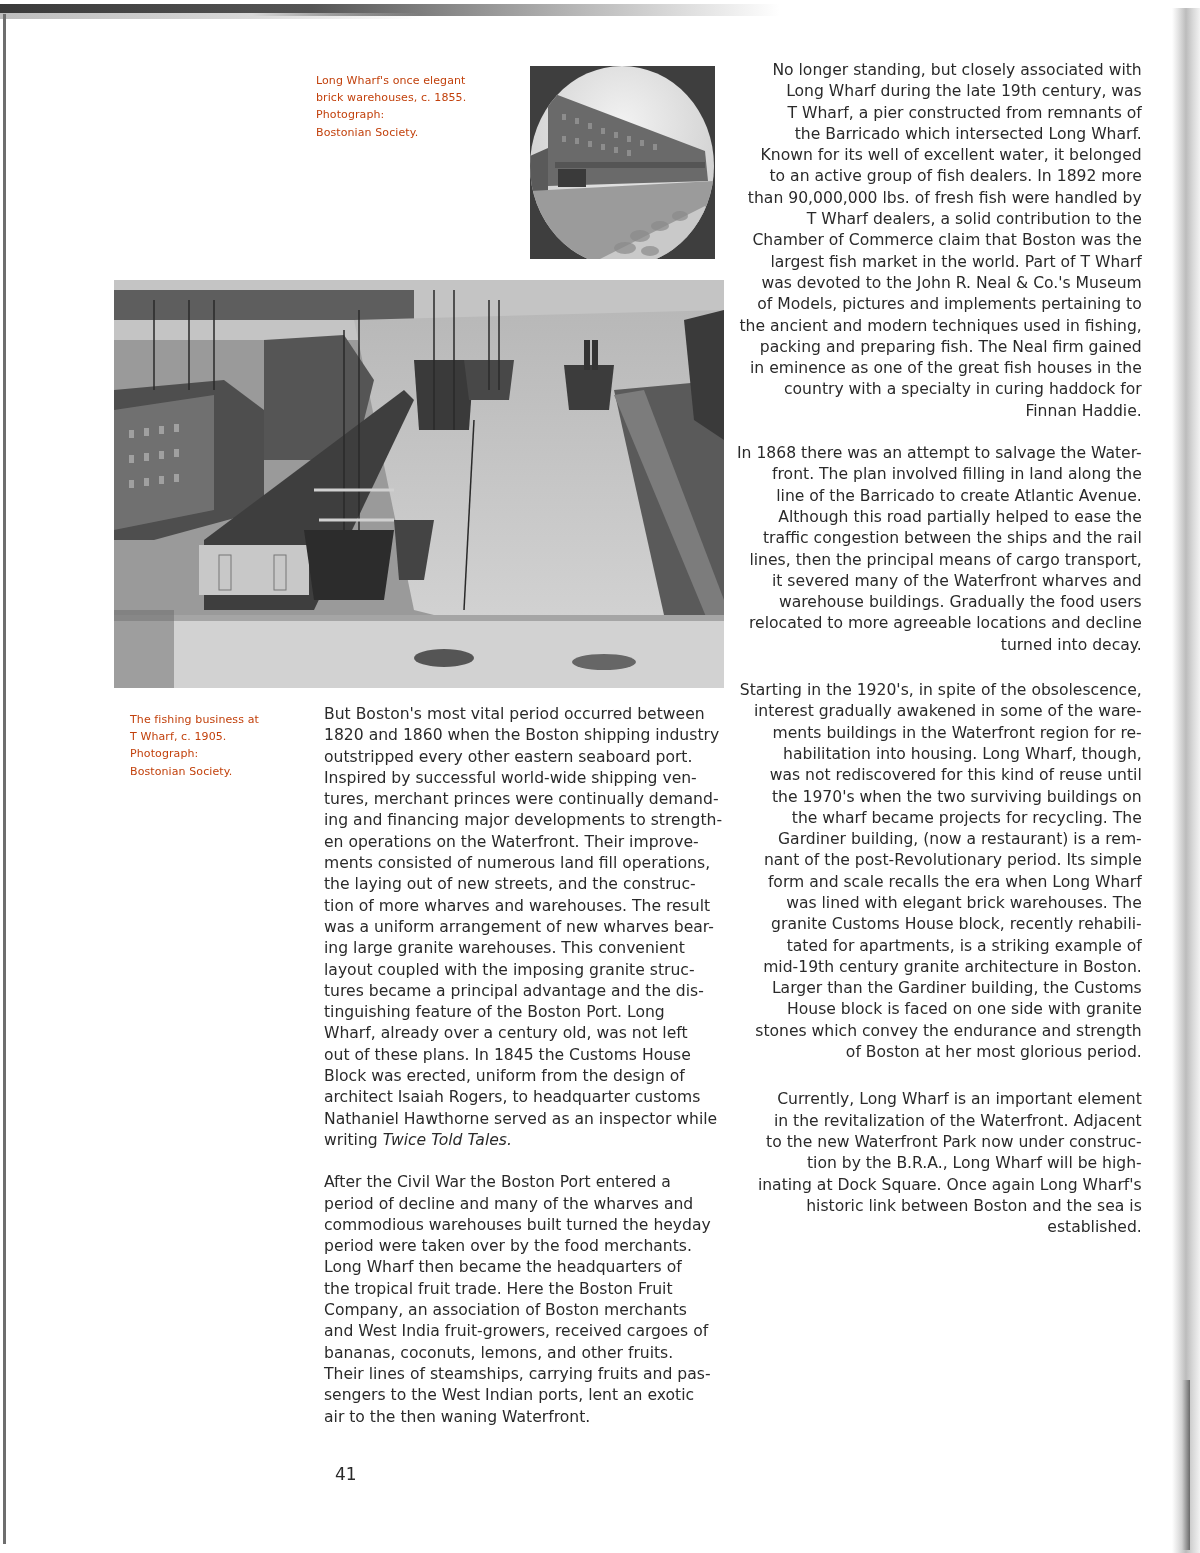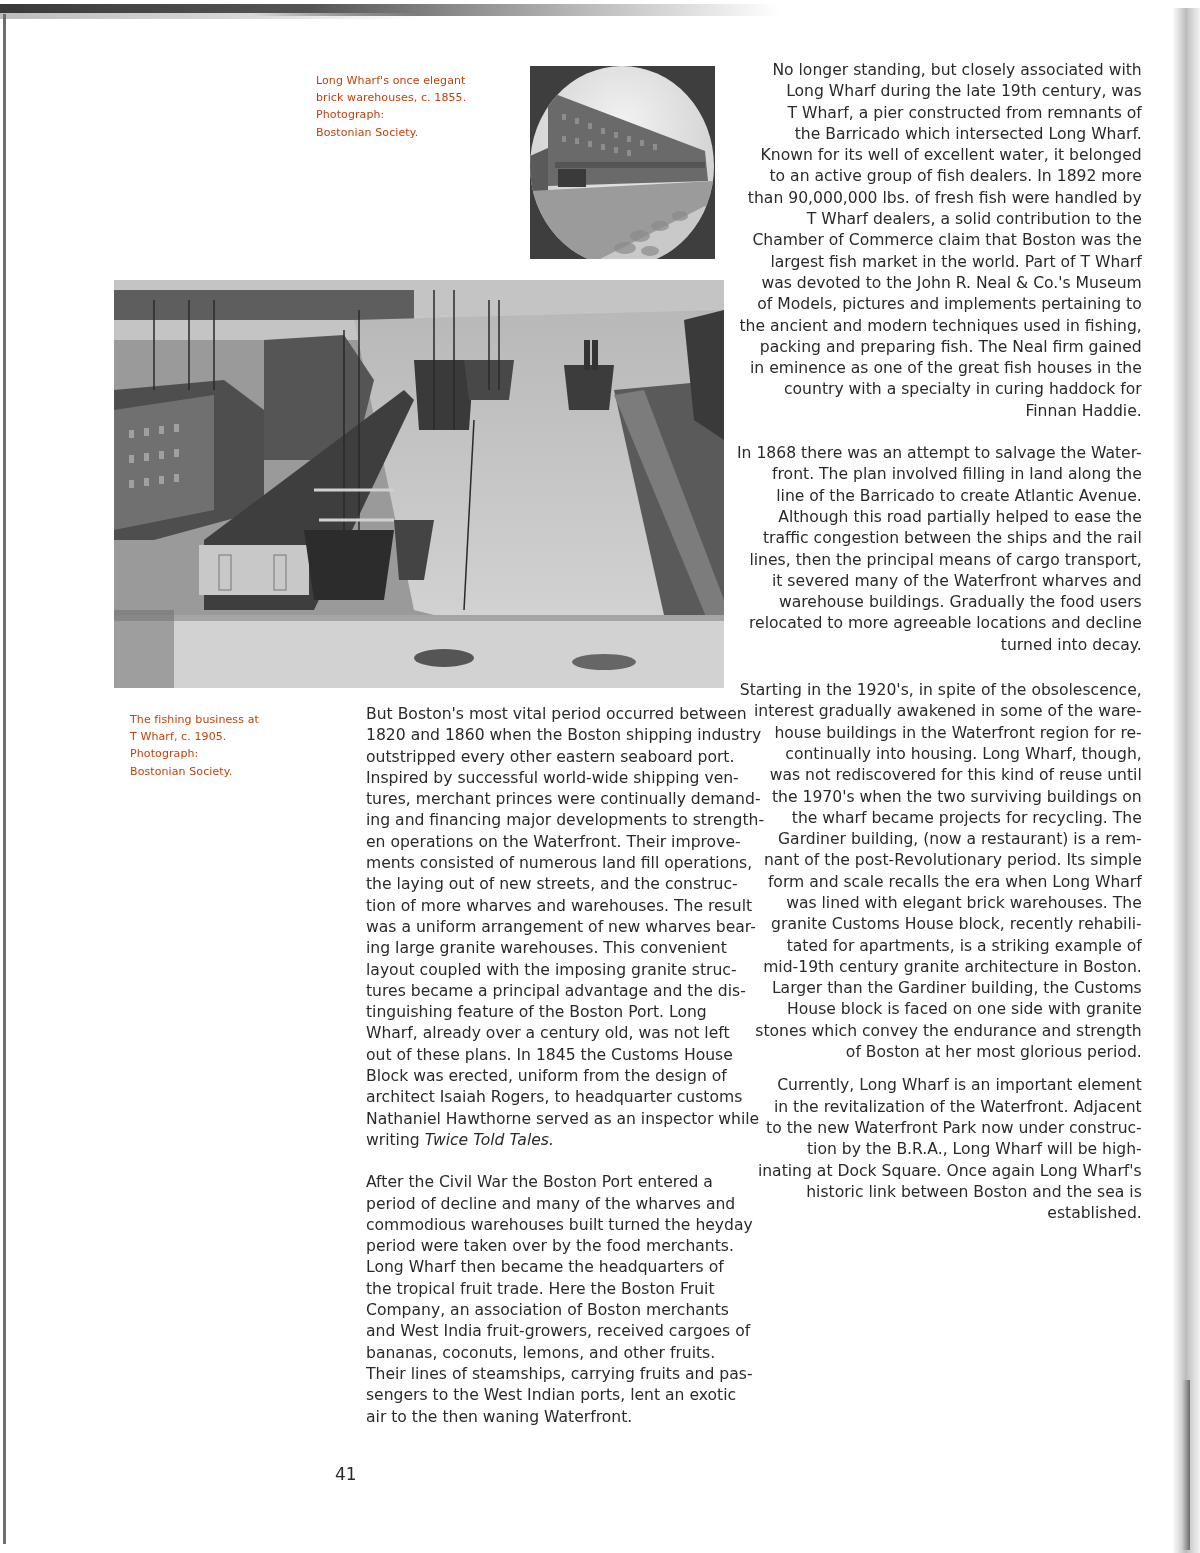--- a/index.html
+++ b/index.html
@@ -163,21 +163,21 @@
   </svg>
 </div>
 
 <div class="caption" style="left:130px; top:711px;">
   <div>The fishing business at</div>
   <div>T Wharf, c. 1905.</div>
   <div>Photograph:</div>
   <div>Bostonian Society.</div>
 </div>
 
-<div class="body-text" style="left:324px; top:704px;margin-left:42px;">
+<div class="body-text" style="left:324px; top:704px;">
   <div class="para" id="mid-p0">
       <span class="line">But Boston's most vital period occurred between</span>
       <span class="line">1820 and 1860 when the Boston shipping industry</span>
       <span class="line">outstripped every other eastern seaboard port.</span>
       <span class="line">Inspired by successful world-wide shipping ven-</span>
       <span class="line">tures, merchant princes were continually demand-</span>
       <span class="line">ing and financing major developments to strength-</span>
       <span class="line">en operations on the Waterfront.  Their improve-</span>
       <span class="line">ments consisted of numerous land fill operations,</span>
       <span class="line">the laying out of new streets, and the construc-</span>
@@ -235,25 +235,25 @@
       <span class="line">front.  The plan involved filling in land along the</span>
       <span class="line">line of the Barricado to create Atlantic Avenue.</span>
       <span class="line">Although this road partially helped to ease the</span>
       <span class="line">traffic congestion between the ships and the rail</span>
       <span class="line">lines, then the principal means of cargo transport,</span>
       <span class="line">it severed many of the Waterfront wharves and</span>
       <span class="line">warehouse buildings.  Gradually the food users</span>
       <span class="line">relocated to more agreeable locations and decline</span>
       <span class="line">turned into decay.</span>
     </div>
-  <div class="para" id="right-p2" style="margin-bottom:12px;">
+  <div class="para" id="right-p2" style="margin-bottom:26px;">
       <span class="line">Starting in the 1920's, in spite of the obsolescence,</span>
       <span class="line">interest gradually awakened in some of the ware-</span>
-      <span class="line">house buildings in the Waterfront region for re-</span>
-      <span class="line">continually into housing.  Long Wharf, though,</span>
+      <span class="line">ments buildings in the Waterfront region for re-</span>
+      <span class="line">habilitation into housing.  Long Wharf, though,</span>
       <span class="line">was not rediscovered for this kind of reuse until</span>
       <span class="line">the 1970's when the two surviving buildings on</span>
       <span class="line">the wharf became projects for recycling.  The</span>
       <span class="line">Gardiner building, (now a restaurant) is a rem-</span>
       <span class="line">nant of the post-Revolutionary period.  Its simple</span>
       <span class="line">form and scale recalls the era when Long Wharf</span>
       <span class="line">was lined with elegant brick warehouses.  The</span>
       <span class="line">granite Customs House block, recently rehabili-</span>
       <span class="line">tated for apartments, is a striking example of</span>
       <span class="line">mid-19th century granite architecture in Boston.</span>

